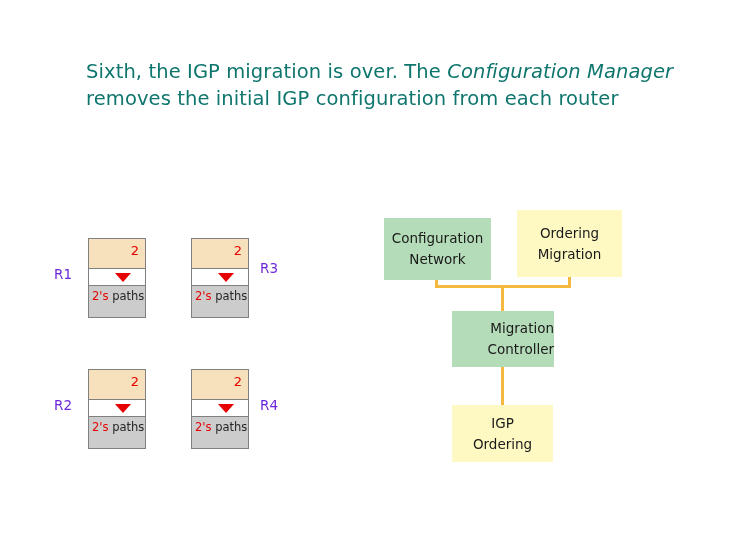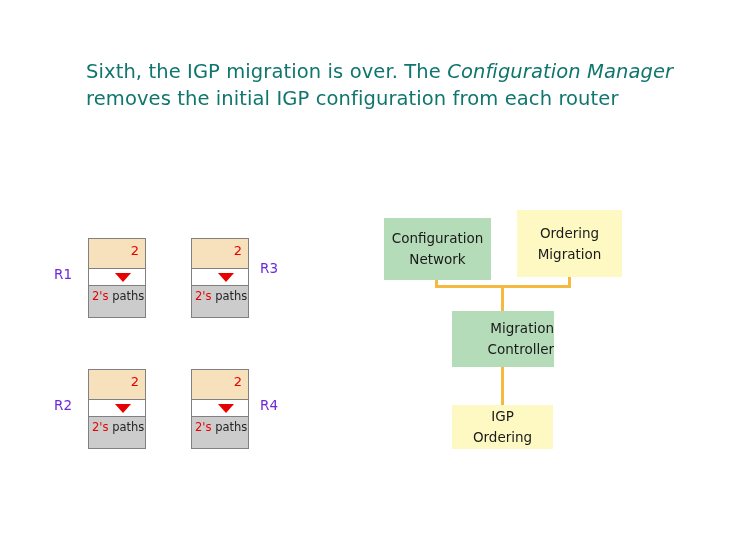--- a/index.html
+++ b/index.html
@@ -219,19 +219,19 @@
   <div class="arch-box fill-tan" style="left:517px; top:210px; width:105px; height:67px;">
     <span>Ordering</span>
     <span>Migration</span>
   </div>
 
   <div class="arch-box fill-green" style="left:452px; top:311px; width:102px; height:56px;align-items:flex-end;">
     <span>Migration</span>
     <span>Controller</span>
   </div>
 
-  <div class="arch-box fill-tan" style="left:452px; top:405px; width:101px; height:44px;">
+  <div class="arch-box fill-tan" style="left:452px; top:405px; width:101px; height:57px;">
     <span>IGP</span>
     <span>Ordering</span>
   </div>
 
 
 </div>
 
 </body></html>

